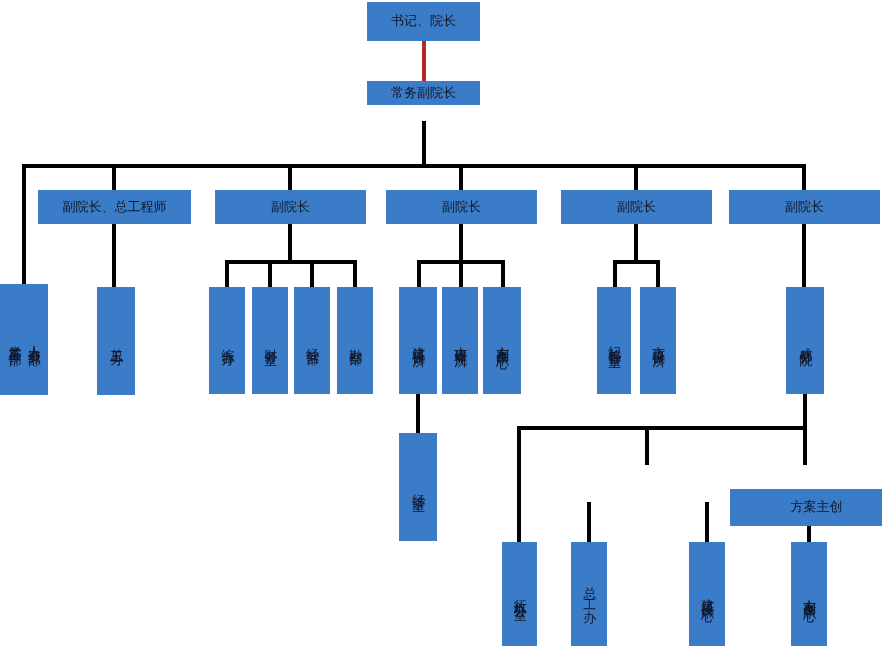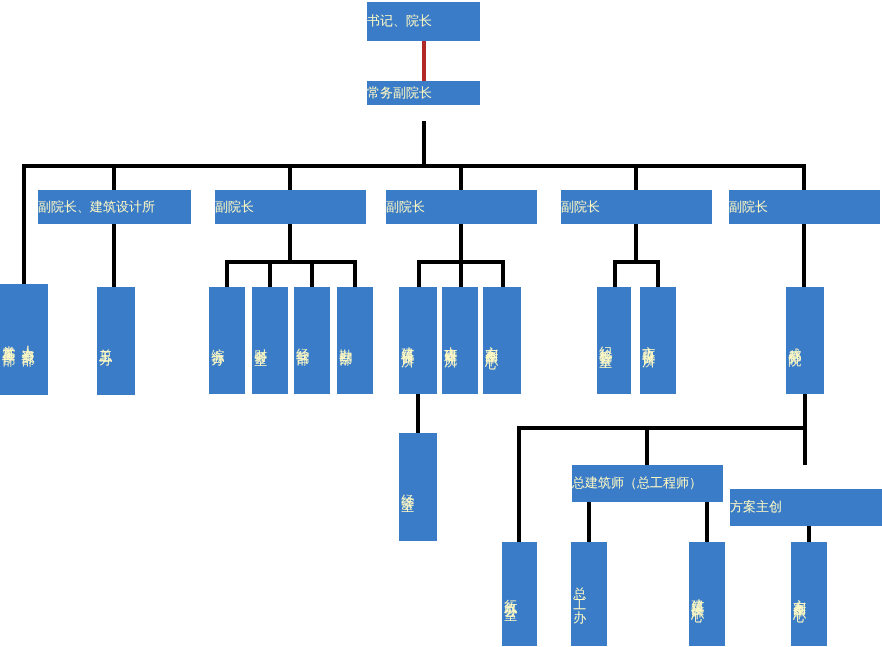--- a/index.html
+++ b/index.html
@@ -6,23 +6,24 @@
   #canvas{
     position:relative;
     width:882px;height:647px;
     background:#ffffff;
     overflow:hidden;
     font-family:"Liberation Sans", sans-serif;
   }
   .node{
     position:absolute;
     background:#3b7cc8;
-    color:#fef9c3;
+    color:#0f172a;
     display:flex;
     align-items:center;
+    justify-content:center;
     font-size:13px;
     line-height:1.25;
     text-align:center;
     box-sizing:border-box;
     font-family:Liberation Serif, serif;
   }
   .node.v span{
     writing-mode:vertical-rl;
     text-orientation:upright;
     letter-spacing:2px;
@@ -87,21 +88,21 @@
   <div class="line" style="left:807px;top:502px;width:4px;height:40px"></div>
 
   <div class="node h" style="left:367px;top:2px;width:113px;height:39px">
     <span>书记、院长</span>
   </div>
   <div class="node h" style="left:367px;top:81px;width:113px;height:24px">
     <span>常务副院长</span>
   </div>
 
   <div class="node h" style="left:38px;top:190px;width:153px;height:34px">
-    <span>副院长、建筑设计所</span>
+    <span>副院长、总工程师</span>
   </div>
   <div class="node h" style="left:215px;top:190px;width:151px;height:34px">
     <span>副院长</span>
   </div>
   <div class="node h" style="left:386px;top:190px;width:151px;height:34px">
     <span>副院长</span>
   </div>
   <div class="node h" style="left:561px;top:190px;width:151px;height:34px">
     <span>副院长</span>
   </div>
@@ -147,23 +148,20 @@
     <span>纪检督察室</span>
   </div>
   <div class="node v" style="left:640px;top:287px;width:36px;height:107px">
     <span>市政设计所</span>
   </div>
 
   <div class="node v" style="left:786px;top:287px;width:38px;height:107px">
     <span>成都分院</span>
   </div>
 
-  <div class="node h" style="left:572px;top:465px;width:151px;height:37px">
-    <span>总建筑师（总工程师）</span>
-  </div>
   <div class="node h" style="left:730px;top:489px;width:173px;height:37px">
     <span>方案主创</span>
   </div>
 
   <div class="node v" style="left:502px;top:542px;width:35px;height:104px">
     <span>行政办公室</span>
   </div>
   <div class="node v" style="left:571px;top:542px;width:36px;height:104px">
     <span class="spread">总工办</span>
   </div>

